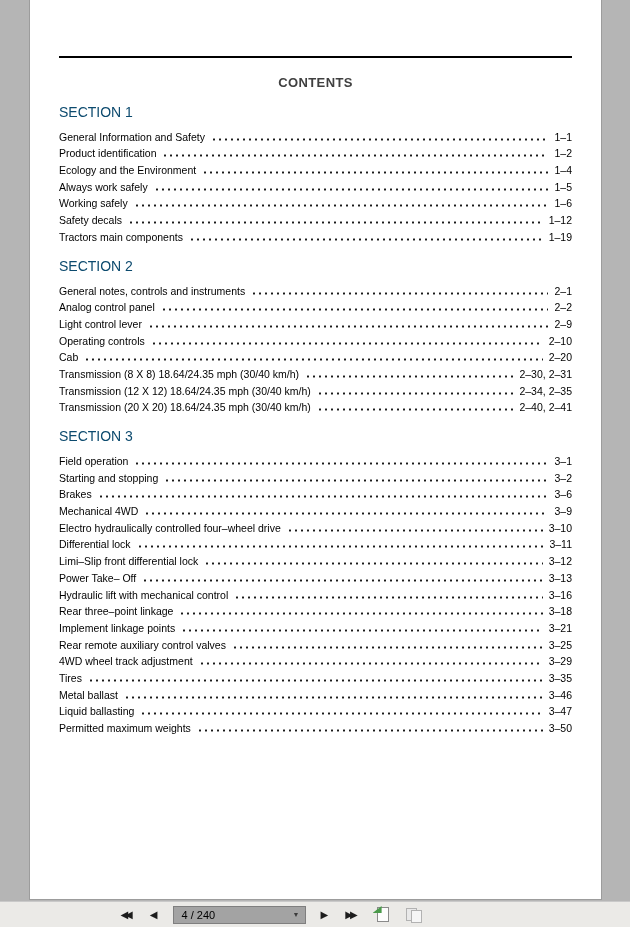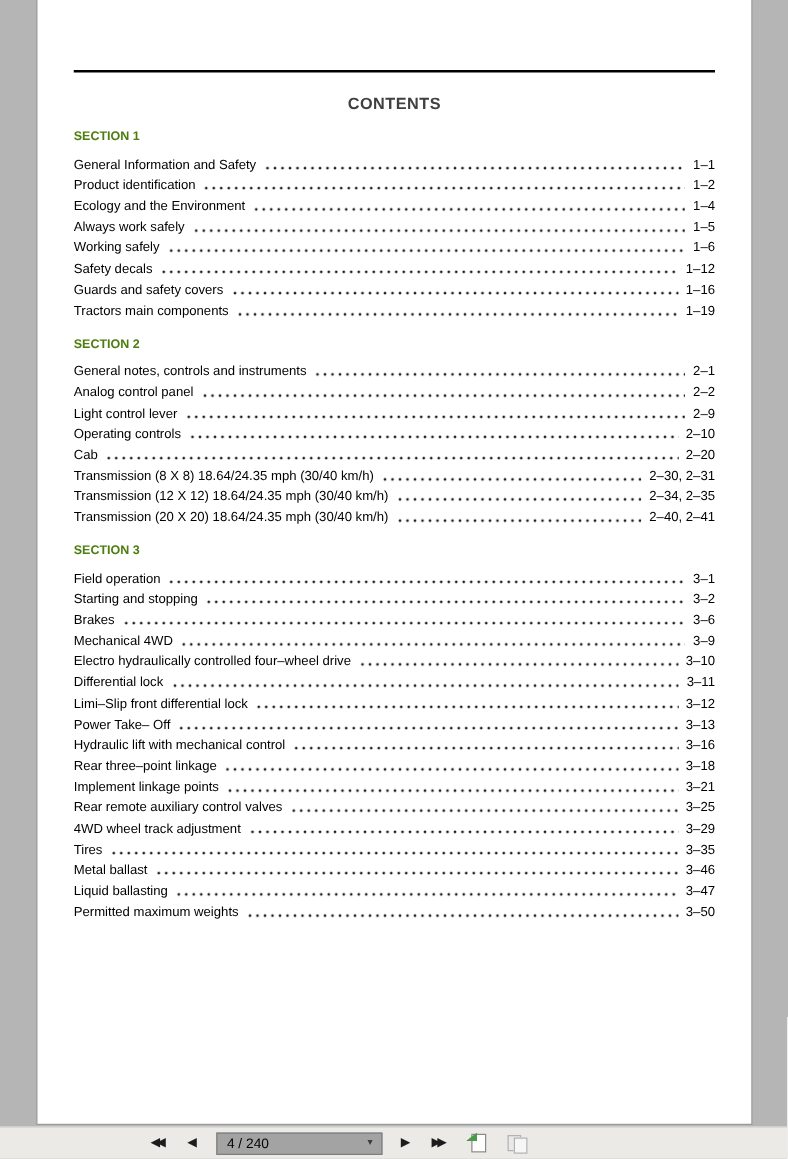--- a/index.html
+++ b/index.html
@@ -35,23 +35,23 @@
   .doc-title {
     margin-top: 17px;
     text-align: center;
     font-size: 13px;
     font-weight: bold;
     letter-spacing: 0.4px;
     color: #404040;
   }
   .section-heading {
     margin: 14px 0 7px 0;
-    font-size: 10px;
-    font-weight: bold;
-    color: #4d7c0f;
+    font-size: 14px;
+    font-weight: normal;
+    color: #0c4a6e;
   }
   .toc-row {
     display: flex;
     align-items: flex-end;
     height: 16.7px;
     font-size: 10.5px;
     color: #000;
   }
   .toc-label {
     white-space: nowrap;
@@ -196,25 +196,20 @@
           </div>
           <div class="toc-row">
             <span class="toc-label">Working safely</span>
             <span class="leader"></span>
             <span class="toc-page">1–6</span>
           </div>
           <div class="toc-row">
             <span class="toc-label">Safety decals</span>
             <span class="leader"></span>
             <span class="toc-page">1–12</span>
-          </div>
-          <div class="toc-row">
-            <span class="toc-label">Guards and safety covers</span>
-            <span class="leader"></span>
-            <span class="toc-page">1–16</span>
           </div>
           <div class="toc-row">
             <span class="toc-label">Tractors main components</span>
             <span class="leader"></span>
             <span class="toc-page">1–19</span>
           </div>
           <div class="section-heading">SECTION 2</div>
           <div class="toc-row">
             <span class="toc-label">General notes, controls and instruments</span>
             <span class="leader"></span>

